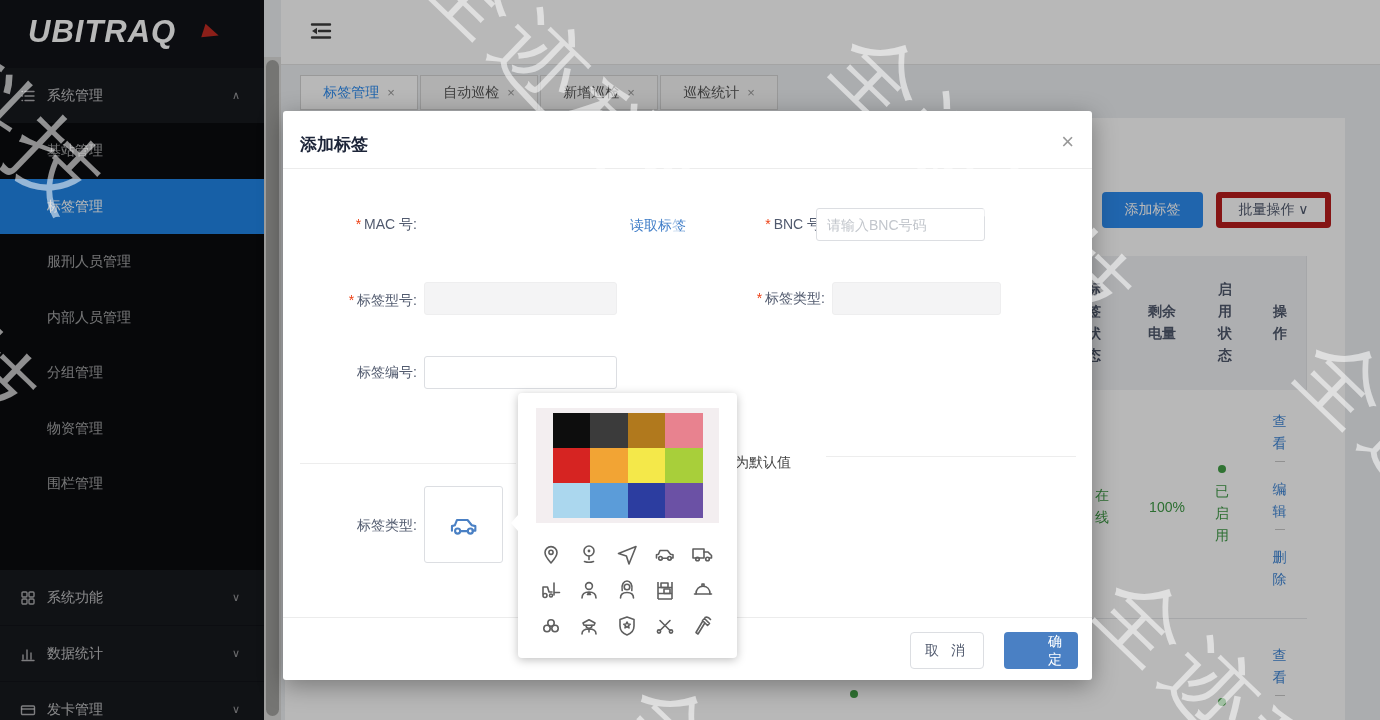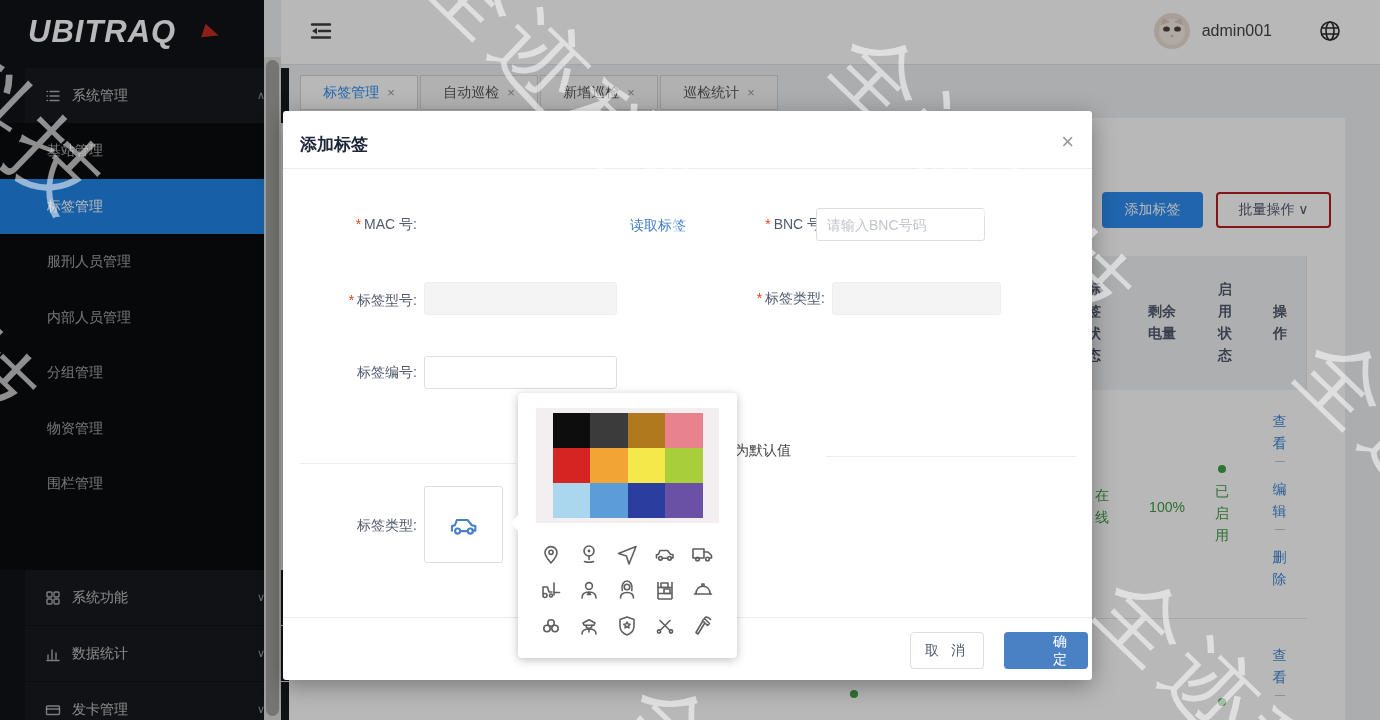--- a/index.html
+++ b/index.html
@@ -4,21 +4,21 @@
 <style>
   html,body{margin:0;padding:0;background:#555;}
   *{box-sizing:border-box;font-family:"Liberation Sans","DejaVu Sans",sans-serif;}
   .screen{position:relative;width:1380px;height:720px;overflow:hidden;background:#eef0f3;margin:0 auto;}
   .abs{position:absolute;}
 
   
   .sidebar{left:0;top:0;width:264px;height:720px;background:#111318;z-index:10;}
   .logo{position:absolute;left:28px;top:14px;color:#fff;font-size:31px;font-weight:900;letter-spacing:1px;font-style:italic;}
   .logo-arrow{position:absolute;left:203px;top:26px;width:0;height:0;border-left:16px solid #c22b23;border-top:7px solid transparent;border-bottom:7px solid transparent;transform:rotate(18deg);}
-  .menu-group{position:absolute;left:0;width:264px;height:55px;display:flex;align-items:center;color:rgba(255,255,255,.72);font-size:14px;background:#17191e;cursor:pointer;margin-left:25px;}
+  .menu-group{position:absolute;left:0;width:264px;height:55px;display:flex;align-items:center;color:rgba(255,255,255,.72);font-size:14px;background:#17191e;cursor:pointer;}
   .menu-group .gicon{width:16px;height:16px;margin-left:20px;}
   .menu-group .glabel{margin-left:11px;}
   .menu-group .chev{position:absolute;right:24px;color:rgba(255,255,255,.55);font-size:11px;}
   .submenu{position:absolute;left:0;top:123px;width:264px;height:447px;background:#0a0c0f;}
   .submenu .item{height:55.5px;line-height:55.5px;padding-left:47px;color:rgba(255,255,255,.62);font-size:14px;cursor:pointer;}
   .submenu .item.active{background:#2186e8;color:#fff;}
 
   
   .sb-track{left:264px;top:57px;width:17px;height:663px;background:#dddddc;z-index:11;}
   .sb-thumb{position:absolute;left:2px;top:3px;width:13px;height:656px;background:#a3a3a0;border-radius:7px;}
@@ -36,21 +36,21 @@
   .tab{position:absolute;top:0;height:35px;width:118px;background:#f6f6f6;border:1px solid #d4d4d4;
        display:flex;align-items:center;justify-content:center;font-size:14px;color:#555;cursor:pointer;}
   .tab.active{background:#fff;color:#2d8cf0;}
   .tab .x{margin-left:8px;color:#999;font-size:13px;}
 
   
   .panel{left:285px;top:118px;width:1060px;height:602px;background:#fff;z-index:4;}
   .btn-add{position:absolute;left:1102px;top:192px;width:101px;height:36px;background:#2d8cf0;color:#fff;
     font-size:14px;border:none;border-radius:4px;z-index:5;cursor:pointer;}
   .btn-batch{position:absolute;left:1216px;top:192px;width:115px;height:36px;background:#fff;color:#515a6e;
-    font-size:14px;border:2px solid #b91c1c;border-radius:4px;z-index:5;cursor:pointer;}
+    font-size:14px;border:6px solid #b91c1c;border-radius:4px;z-index:5;cursor:pointer;}
   .thead{left:1000px;top:256px;width:307px;height:134px;background:#f2f3f5;border-right:1px solid #e6e8eb;z-index:5;}
   .hcell{position:absolute;font-size:14px;font-weight:700;color:#50596d;line-height:22px;word-break:break-all;text-align:center;}
   .vcol{position:absolute;font-size:14px;line-height:22px;word-break:break-all;text-align:center;z-index:5;}
   .green{color:#3f9a46;}
   .dot{position:absolute;width:8px;height:8px;border-radius:50%;background:#43a047;z-index:5;}
   .alink{color:#3f86d6;cursor:pointer;}
   .dash{width:10px;height:1px;background:#c9c9c9;margin:7px auto;}
   .rowline{left:1000px;top:618px;width:307px;height:1px;background:#e6e8eb;z-index:5;}
 
   
@@ -62,28 +62,28 @@
   .m-title{position:absolute;left:17px;top:22px;font-size:17px;font-weight:700;color:#1c2438;}
   .m-close{position:absolute;right:18px;top:20px;font-size:22px;color:#999;cursor:pointer;line-height:1;}
   .m-hline{position:absolute;left:0;top:57px;width:809px;height:1px;background:#ececec;}
   .f-label{position:absolute;font-size:14px;color:#515a6e;text-align:right;width:90px;}
   .req{color:#ed4014;margin-right:3px;}
   .f-input{position:absolute;height:33px;border:1px solid #dcdee2;border-radius:3px;font-size:14px;
     padding:0 10px;color:#333;outline:none;background:#fff;}
   .f-input::placeholder{color:#c2c6cc;}
   .f-gray{position:absolute;height:33px;background:#f4f4f5;border:1px solid #eeeeef;border-radius:3px;}
   .m-link{position:absolute;font-size:14px;color:#3f7dc8;cursor:pointer;}
-  .m-hint{position:absolute;font-size:14px;color:#444;}
+  .m-hint{position:absolute;font-size:14px;color:#444;margin-top:12px;}
   .m-div{position:absolute;height:1px;background:#ededed;}
   .icon-btn{position:absolute;left:141px;top:375px;width:79px;height:77px;border:1px solid #dcdee2;border-radius:3px;
     display:flex;align-items:center;justify-content:center;cursor:pointer;background:#fff;}
   .m-footline{position:absolute;left:0;top:506px;width:809px;height:1px;background:#ececec;}
   .btn-cancel{position:absolute;left:627px;top:521px;width:74px;height:37px;background:#fff;border:1px solid #dcdee2;
     border-radius:4px;font-size:14px;color:#515a6e;letter-spacing:4px;cursor:pointer;}
-  .btn-ok{position:absolute;left:721px;top:521px;width:84px;height:37px;background:#4a80c4;border:none;
+  .btn-ok{position:absolute;left:721px;top:521px;width:74px;height:37px;background:#4a80c4;border:none;
     border-radius:4px;font-size:14px;color:#fff;letter-spacing:4px;cursor:pointer;padding-left:38px;}
 
   
   .popup{left:518px;top:393px;width:219px;height:265px;background:#fff;border-radius:4px;z-index:120;
     box-shadow:0 2px 10px rgba(0,0,0,.25);}
   .popup-caret{position:absolute;left:-7px;top:122px;width:0;height:0;border-top:8px solid transparent;
     border-bottom:8px solid transparent;border-right:7px solid #fff;}
   .palette-wrap{position:absolute;left:18px;top:15px;width:183px;height:115px;background:#f3eef0;
     display:flex;align-items:center;justify-content:center;}
   .palette{display:grid;grid-template-columns:repeat(4,37.5px);grid-template-rows:repeat(3,35px);}
@@ -154,38 +154,20 @@
 
   <div class="abs sb-track">
     <div class="sb-thumb"></div>
   </div>
 
   <header class="abs topbar">
     <svg class="collapse" viewBox="0 0 26 26" fill="none" stroke="#3c3c3c" stroke-width="2.4" stroke-linecap="round">
         <path d="M4 6.5h18M11 13h11M4 19.5h18"></path>
         <path d="M4 13l5-3.2v6.4z" fill="#3c3c3c" stroke="none"></path>
       </svg>
-    <div class="userbox">
-      <div class="avatar">
-        <svg viewBox="0 0 36 36">
-            <circle cx="18" cy="19" r="13" fill="#f3ece4"></circle>
-            <path d="M7 12l2-7 7 4z" fill="#d9c9bc"></path>
-            <path d="M29 12l-2-7-7 4z" fill="#d9c9bc"></path>
-            <ellipse cx="12.5" cy="16" rx="3.4" ry="2.6" fill="#55423a"></ellipse>
-            <ellipse cx="23.5" cy="16" rx="3.4" ry="2.6" fill="#55423a"></ellipse>
-            <path d="M16.5 22.5h3l-1.5 2z" fill="#d98a96"></path>
-          </svg>
-      </div>
-      <span class="uname">admin001</span>
-      <svg class="globe" viewBox="0 0 24 24" fill="none" stroke="#2a2a2a" stroke-width="1.6">
-          <circle cx="12" cy="12" r="9"></circle>
-          <ellipse cx="12" cy="12" rx="4" ry="9"></ellipse>
-          <path d="M3.5 9h17M3.5 15h17"></path>
-        </svg>
-    </div>
   </header>
 
   <nav class="abs tabbar">
     <div class="tab active" style="left:19px;">
       <span>标签管理</span>
         <span class="x">×</span>
     </div>
     <div class="tab" style="left:139px;">
       <span>自动巡检</span>
         <span class="x">×</span>

